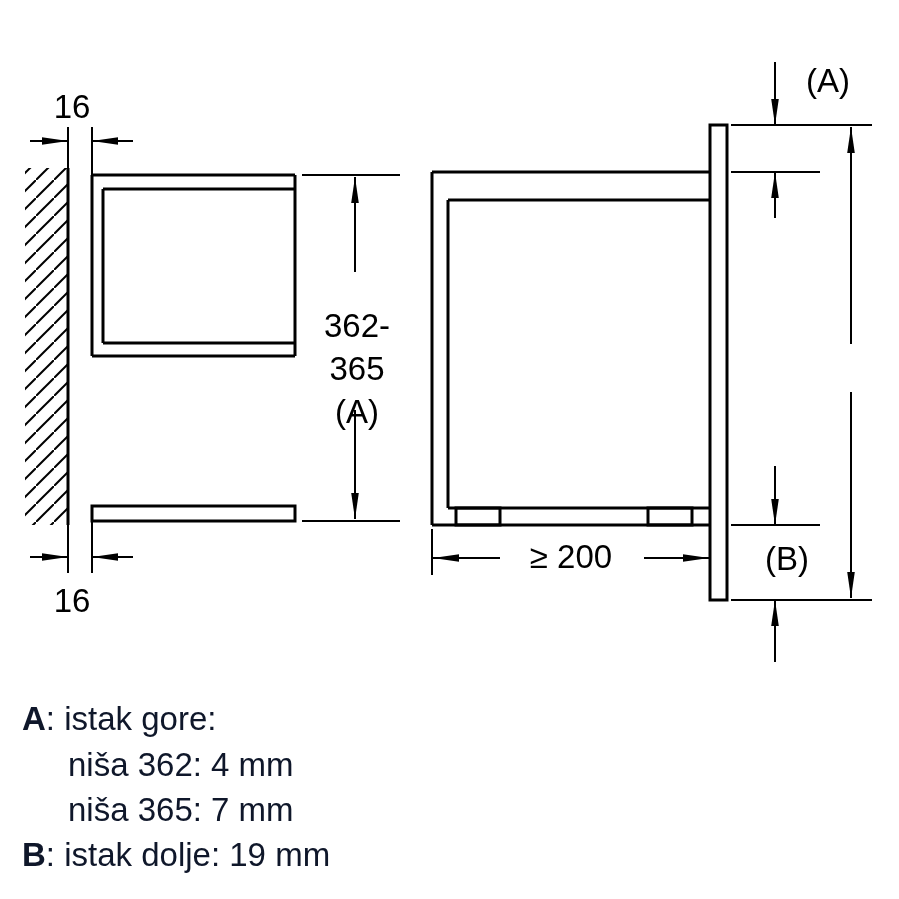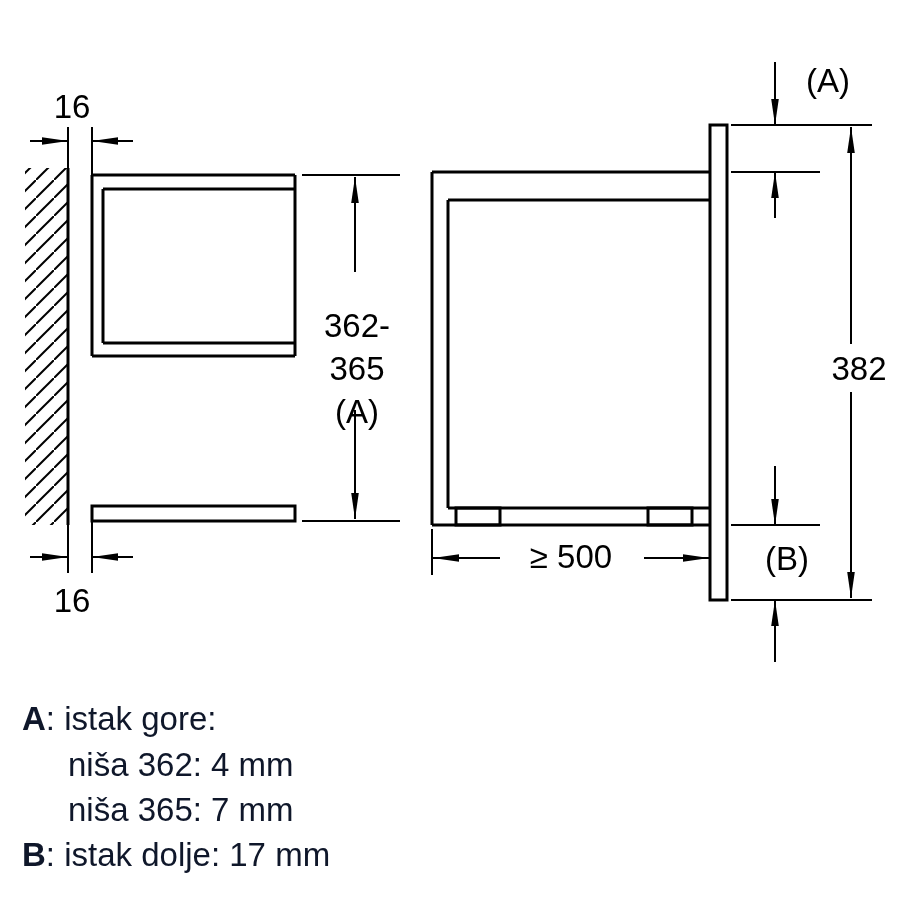--- a/index.html
+++ b/index.html
@@ -96,30 +96,29 @@
   <div class="label center" style="left:40px; top:86px; width:64px;">16</div>
 
   <div class="label center" style="left:40px; top:580px; width:64px;">16</div>
 
   <div class="label center pre" style="left:298px; top:289px; width:118px;margin-top:16px;">362-
 365
 (A)</div>
 
   <div class="label center" style="left:786px; top:60px; width:84px;">(A)</div>
 
-  <div class="label center" style="left:820px; top:348px; width:78px;">382</div>
 
   <div class="label center" style="left:745px; top:538px; width:84px;">(B)</div>
 
-  <div class="label center" style="left:488px; top:536px; width:166px;">≥ 500</div>
+  <div class="label center" style="left:488px; top:536px; width:166px;">≥ 200</div>
 
   <div>
     <div class="legend-line" style="left:22px; top:700px;">
       <span class="bold">A</span><span>: istak gore:</span>
     </div>
     <div class="legend-line" style="left:68px; top:746px;">niša 362: 4 mm</div>
     <div class="legend-line" style="left:68px; top:791px;">niša 365: 7 mm</div>
     <div class="legend-line" style="left:22px; top:836px;">
-      <span class="bold">B</span><span>: istak dolje: 17 mm</span>
+      <span class="bold">B</span><span>: istak dolje: 19 mm</span>
     </div>
   </div>
 
 </div>
 
 </body></html>

